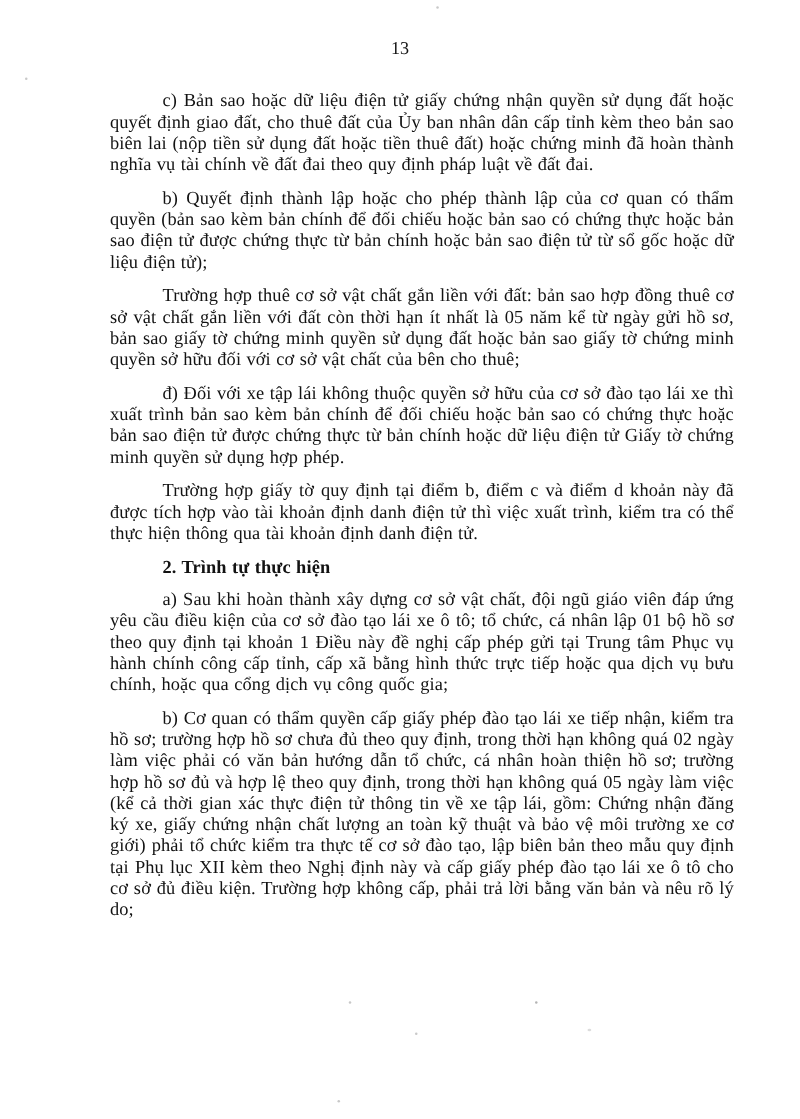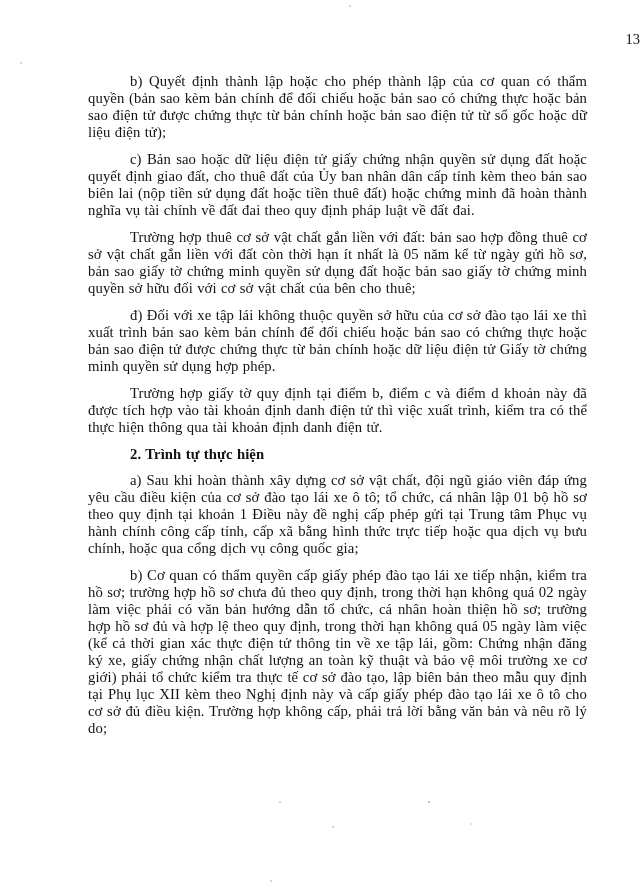--- a/index.html
+++ b/index.html
@@ -11,21 +11,21 @@
     position: relative;
     width: 640px;
     height: 895px;
     background: #ffffff;
     overflow: hidden;
     font-family: "Liberation Serif", "DejaVu Serif", serif;
     color: #121212;
   }
   .page-number {
     padding-top: 31px;
-    text-align: right;
+    text-align: center;
     font-size: 14.5px;
     line-height: 17px;
     color: #141414;
   }
   .content {
     margin: 25px 53px 0 88px; 
   }
   .para {
     margin: 0 0 10px 0;
     font-size: 14.7px;
@@ -60,23 +60,23 @@
 </style>
 </head>
 <body>
 
 <div class="page">
 
   <div class="page-number">13</div>
 
   <div class="content">
 
+    <p class="para">c) Bản sao hoặc dữ liệu điện tử giấy chứng nhận quyền sử dụng đất hoặc quyết định giao đất, cho thuê đất của Ủy ban nhân dân cấp tỉnh kèm theo bản sao biên lai (nộp tiền sử dụng đất hoặc tiền thuê đất) hoặc chứng minh đã hoàn thành nghĩa vụ tài chính về đất đai theo quy định pháp luật về đất đai.</p>
+
     <p class="para">b) Quyết định thành lập hoặc cho phép thành lập của cơ quan có thẩm quyền (bản sao kèm bản chính để đối chiếu hoặc bản sao có chứng thực hoặc bản sao điện tử được chứng thực từ bản chính hoặc bản sao điện tử từ sổ gốc hoặc dữ liệu điện tử);</p>
-
-    <p class="para">c) Bản sao hoặc dữ liệu điện tử giấy chứng nhận quyền sử dụng đất hoặc quyết định giao đất, cho thuê đất của Ủy ban nhân dân cấp tỉnh kèm theo bản sao biên lai (nộp tiền sử dụng đất hoặc tiền thuê đất) hoặc chứng minh đã hoàn thành nghĩa vụ tài chính về đất đai theo quy định pháp luật về đất đai.</p>
 
     <p class="para">Trường hợp thuê cơ sở vật chất gắn liền với đất: bản sao hợp đồng thuê cơ sở vật chất gắn liền với đất còn thời hạn ít nhất là 05 năm kể từ ngày gửi hồ sơ, bản sao giấy tờ chứng minh quyền sử dụng đất hoặc bản sao giấy tờ chứng minh quyền sở hữu đối với cơ sở vật chất của bên cho thuê;</p>
 
 
     <p class="para">đ) Đối với xe tập lái không thuộc quyền sở hữu của cơ sở đào tạo lái xe thì xuất trình bản sao kèm bản chính để đối chiếu hoặc bản sao có chứng thực hoặc bản sao điện tử được chứng thực từ bản chính hoặc dữ liệu điện tử Giấy tờ chứng minh quyền sử dụng hợp phép.</p>
 
     <p class="para">Trường hợp giấy tờ quy định tại điểm b, điểm c và điểm d khoản này đã được tích hợp vào tài khoản định danh điện tử thì việc xuất trình, kiểm tra có thể thực hiện thông qua tài khoản định danh điện tử.</p>
 
     <p class="para heading">2. Trình tự thực hiện</p>
 

